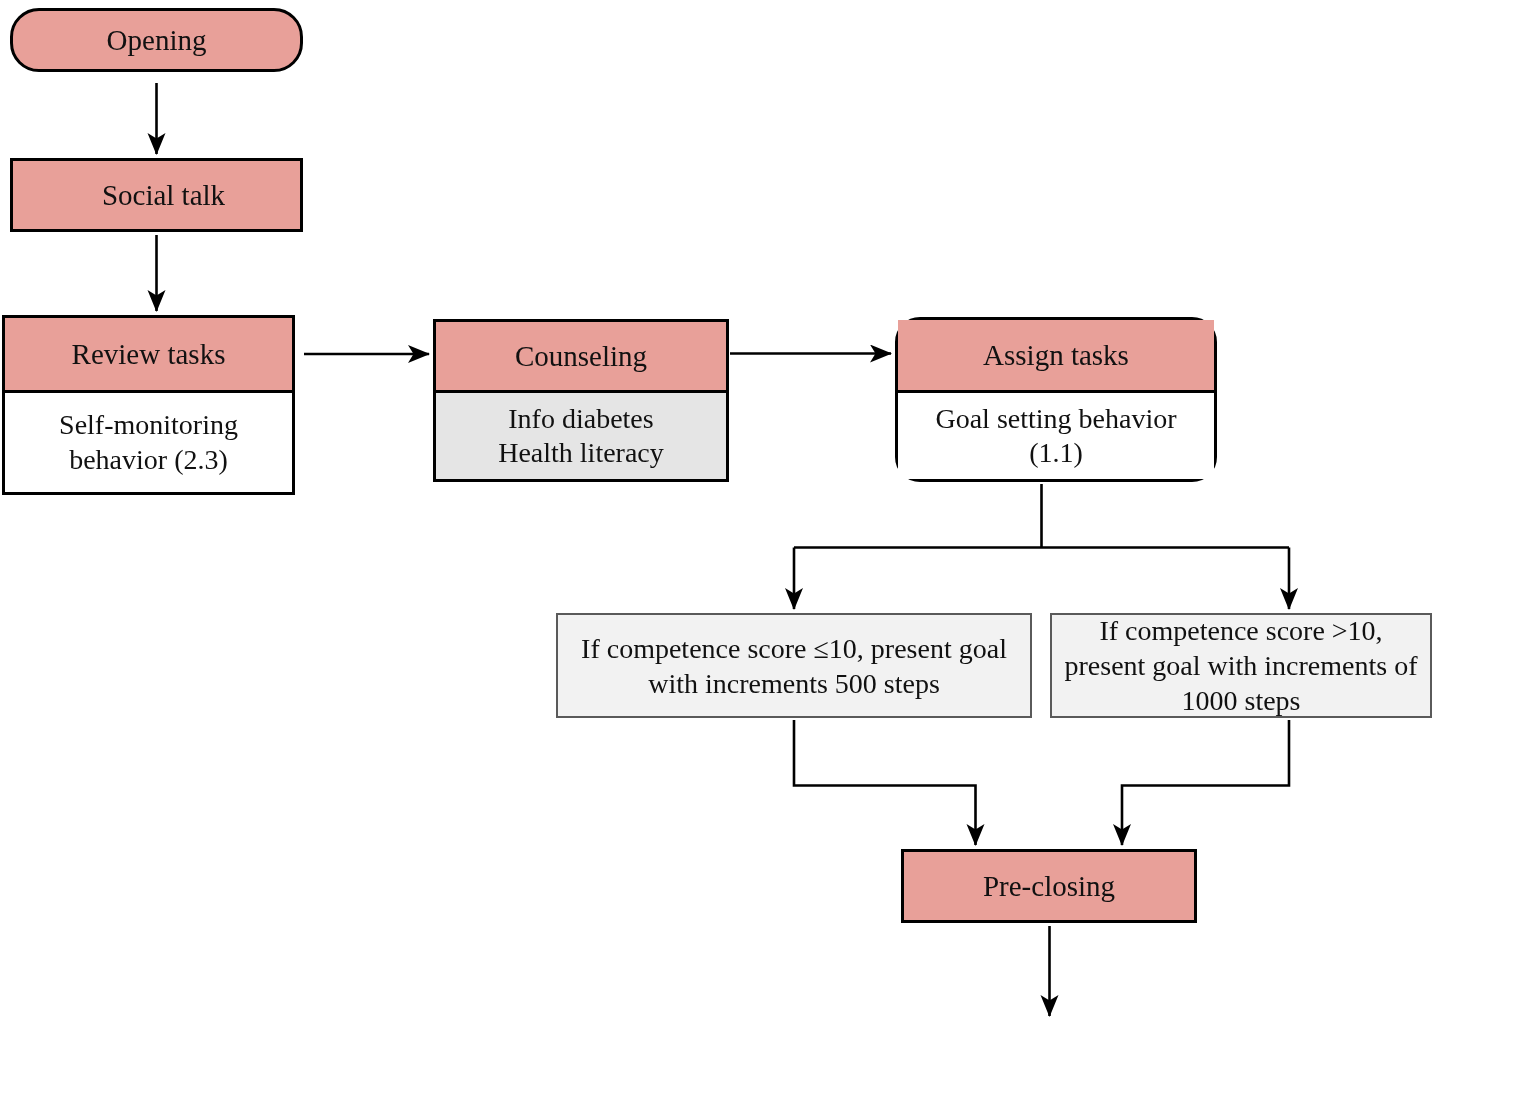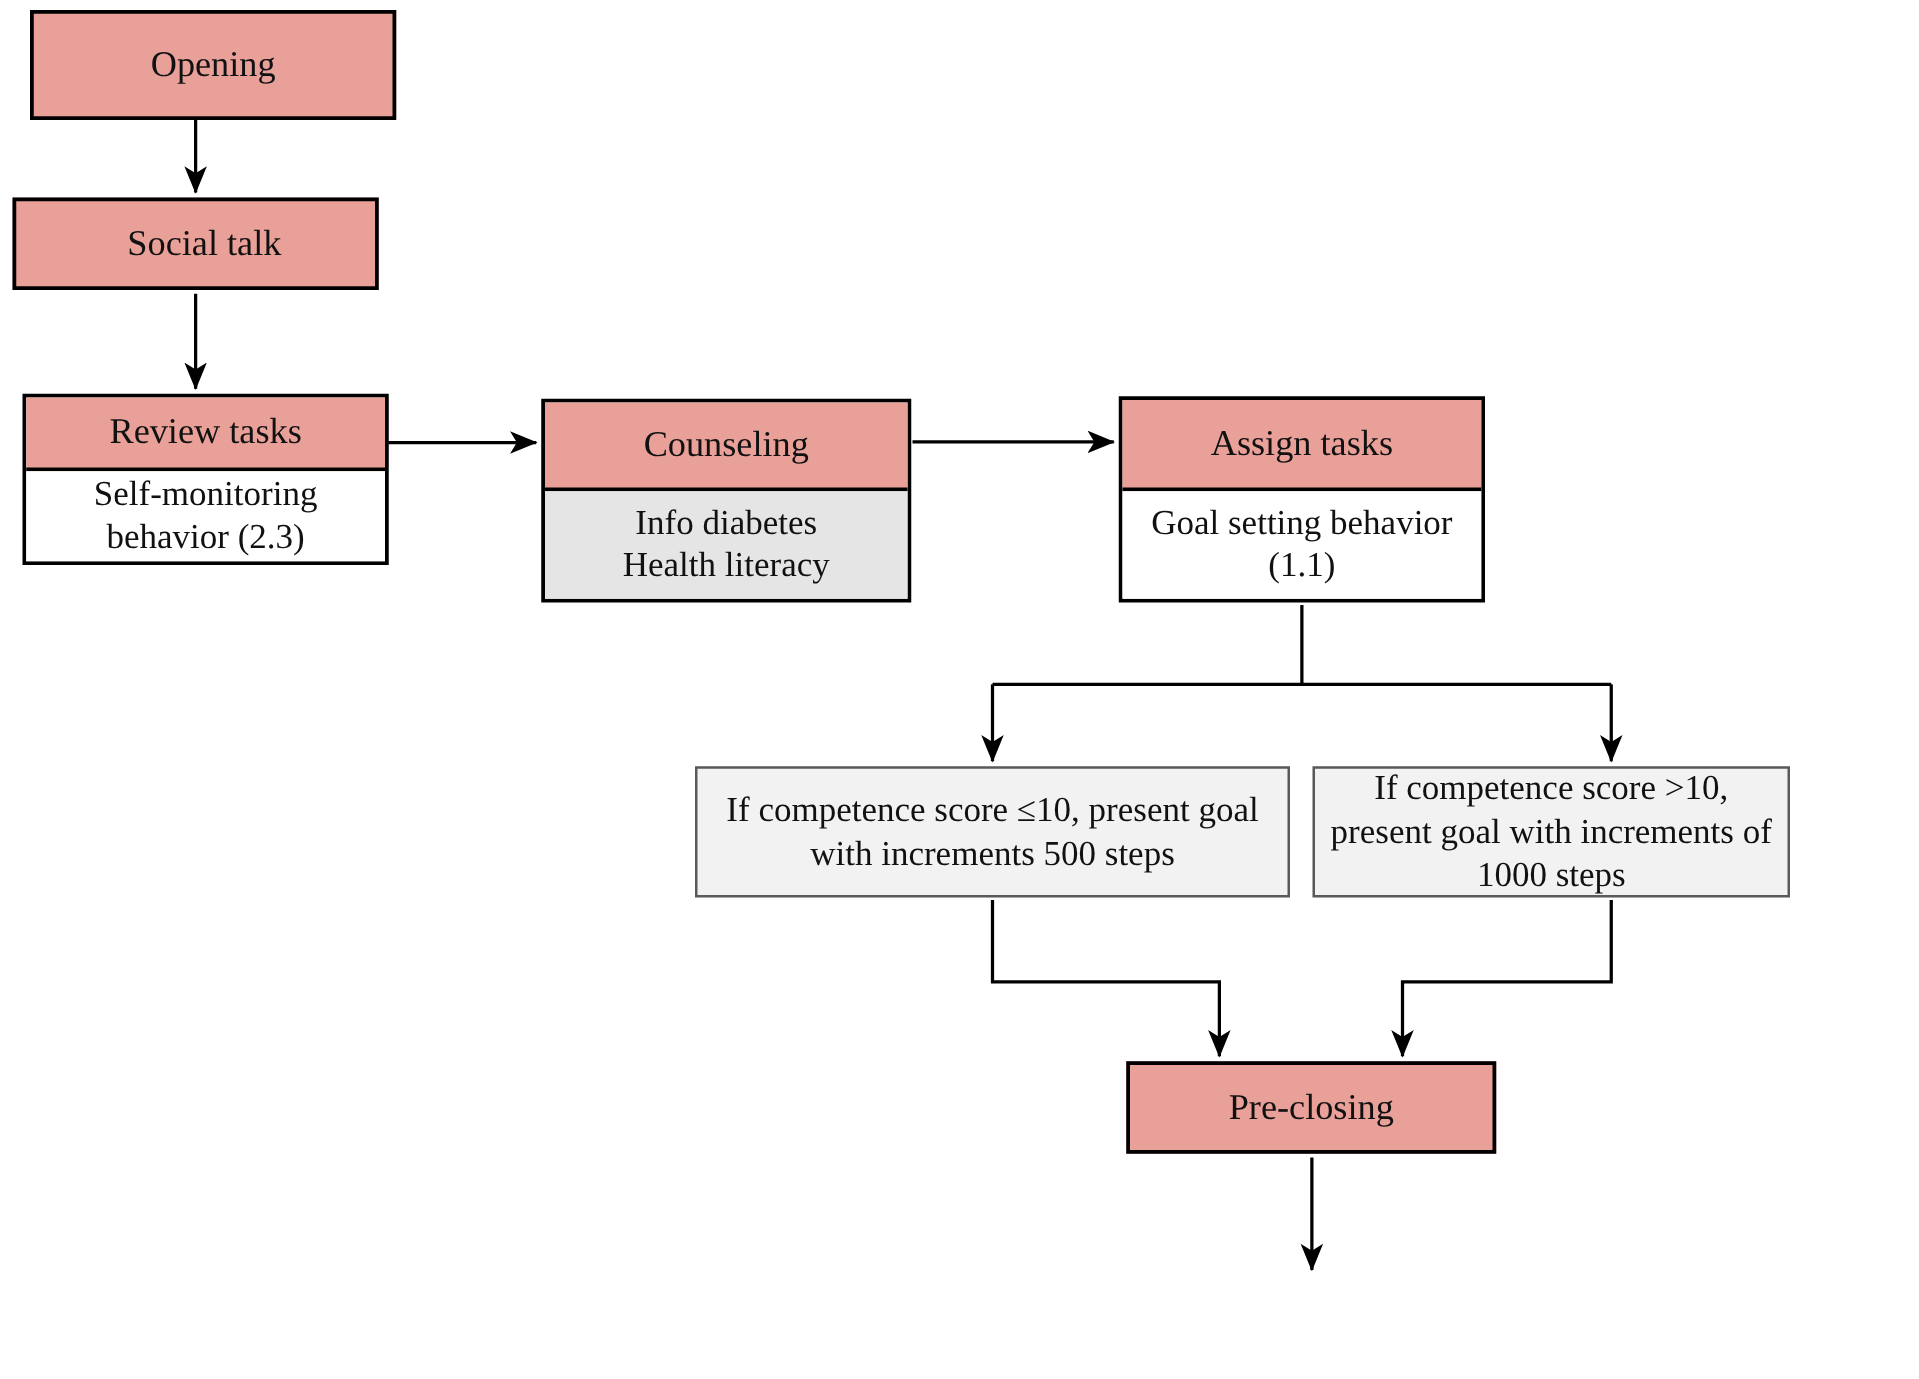--- a/index.html
+++ b/index.html
@@ -73,27 +73,27 @@
   }
   .condition-box {
     background: #f2f2f2;
     border: 2px solid #5a5a5a;
     font-size: 28px;
     line-height: 1.25;
     padding: 4px 10px;
   }
 
   
-  #node-opening      { left: 24px;   top: 8px;    width: 293px; height: 88px; }
+  #node-opening      { left: 10px;   top: 8px;    width: 293px; height: 64px; border-radius: 29px; }
   #node-social-talk  { left: 10px;   top: 158px;  width: 293px; height: 74px; padding-left: 14px; }
-  #node-review-tasks { left: 18px;   top: 315px;  width: 293px; height: 137px; }
+  #node-review-tasks { left: 2px;   top: 315px;  width: 293px; height: 180px; }
   #node-review-tasks .comp-header { height: 75px; }
   #node-counseling   { left: 433px;  top: 319px;  width: 296px; height: 163px; }
   #node-counseling .comp-header { height: 71px; }
-  #node-assign-tasks { left: 895px;  top: 317px;  width: 293px; height: 165px; }
+  #node-assign-tasks { left: 895px;  top: 317px;  width: 322px; height: 165px; border-radius: 25px; }
   #node-assign-tasks .comp-header { height: 73px; }
   #node-cond-low     { left: 556px;  top: 613px;  width: 476px; height: 105px; }
   #node-cond-high    { left: 1050px; top: 613px;  width: 382px; height: 105px; }
   #node-pre-closing  { left: 901px;  top: 849px;  width: 296px; height: 74px; }
   #node-closing      { left: 901px;  top: 1020px; width: 297px; height: 75px; }
 </style>
 </head>
 <body>
 
 <div id="canvas">

